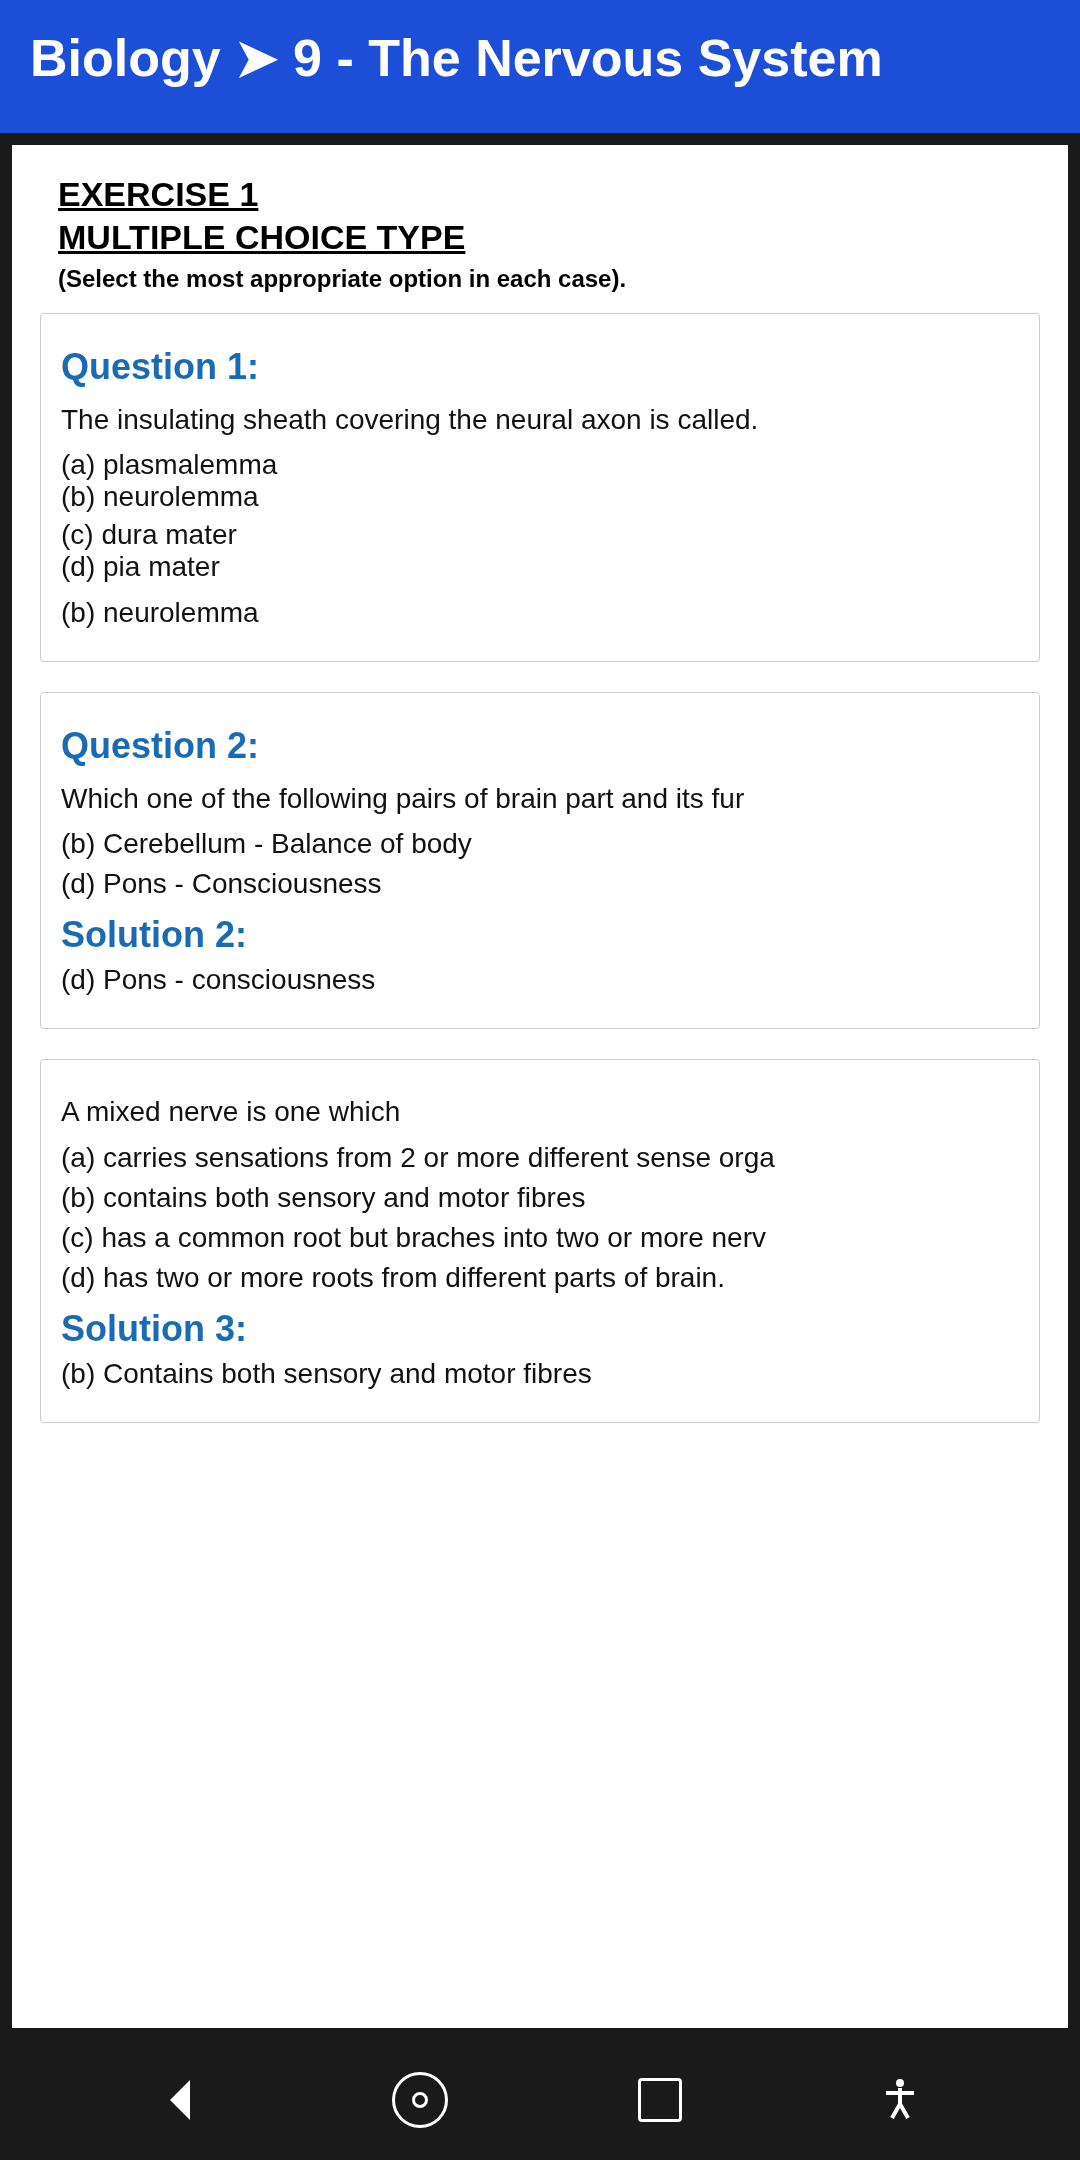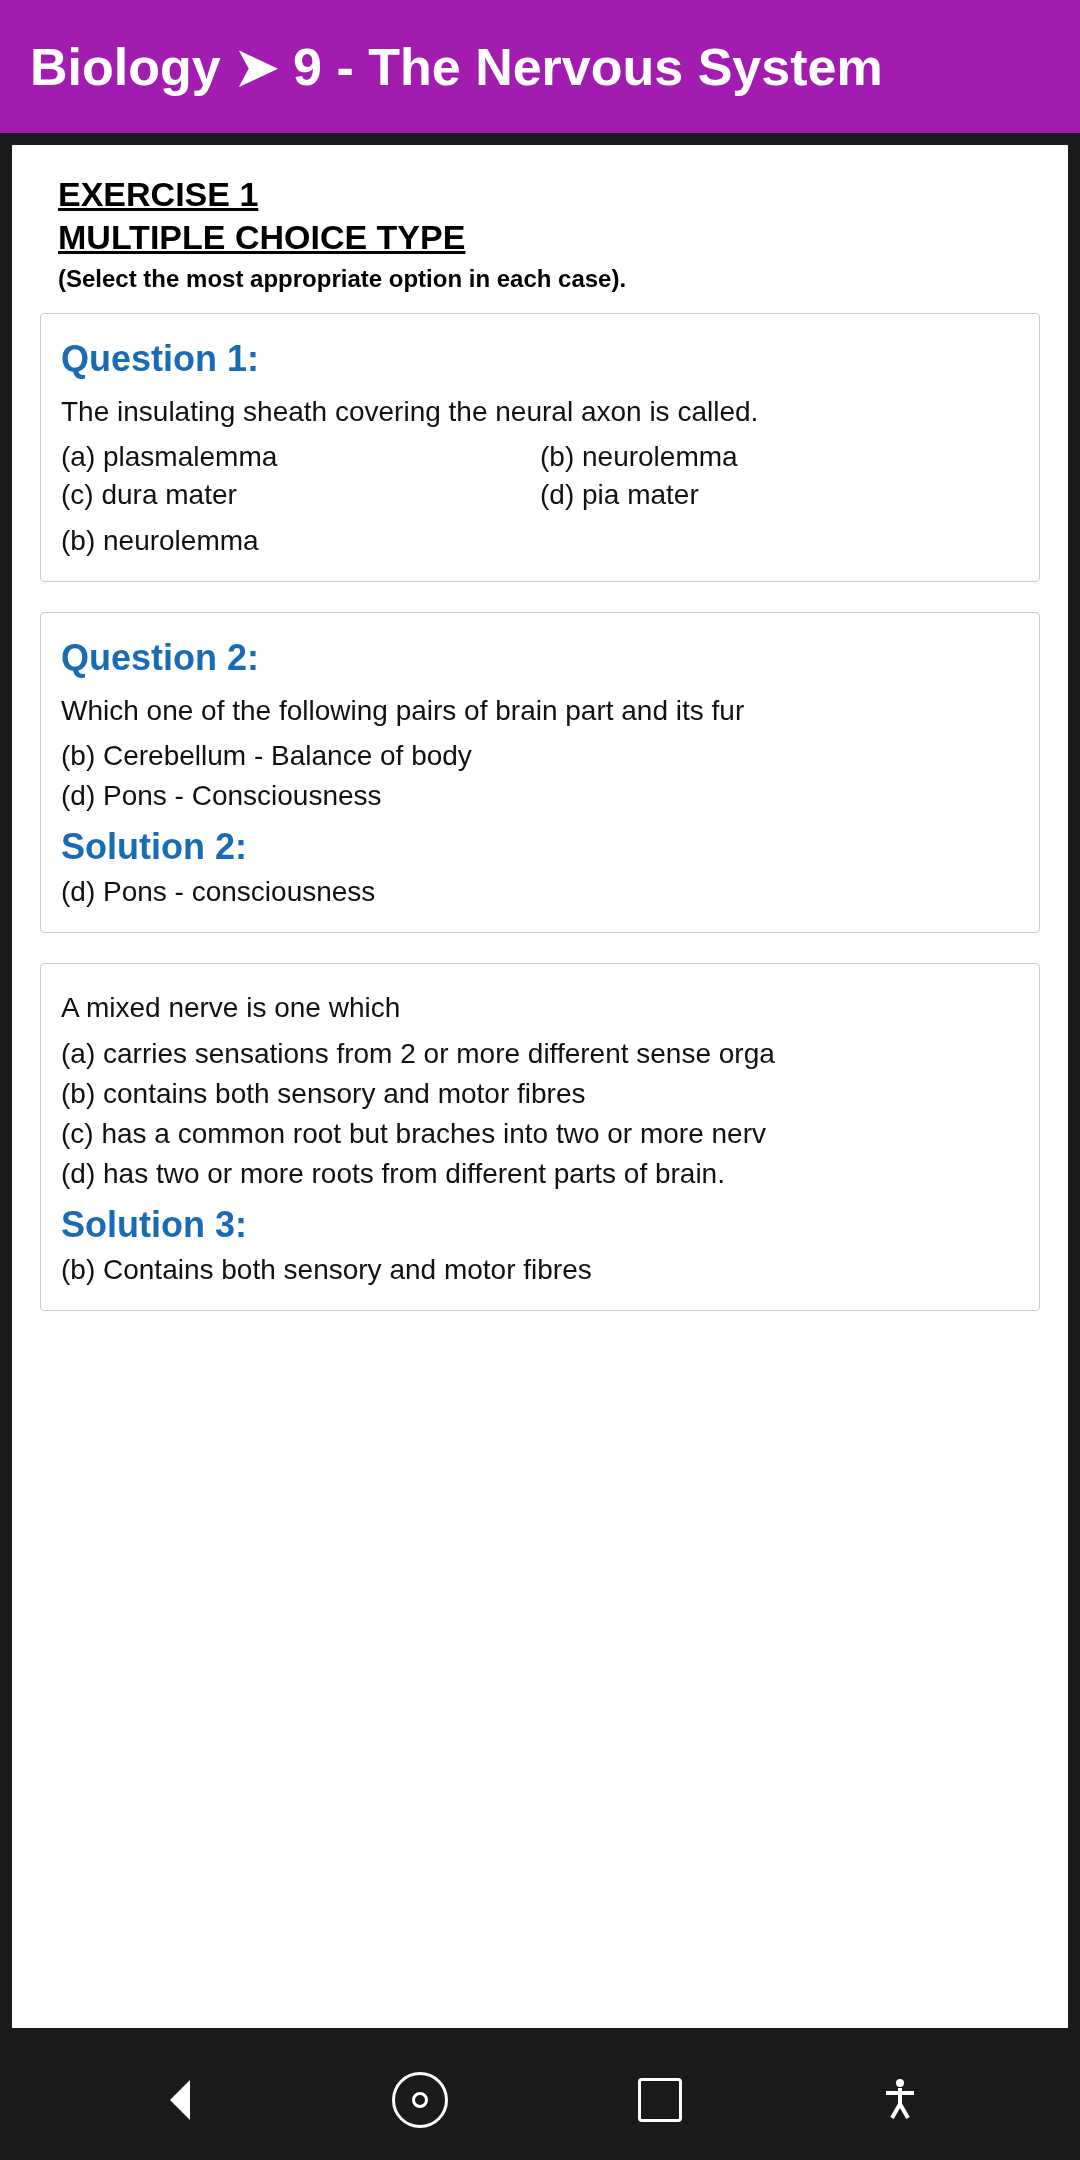--- a/index.html
+++ b/index.html
@@ -8,24 +8,23 @@
     body {
       width: 1080px;
       min-height: 2160px;
       background: #1a1a1a;
       font-family: Georgia, 'Times New Roman', serif;
       display: flex;
       flex-direction: column;
     }
 
     #header {
-      background: #a21caf;
+      background: #1d4ed8;
       padding: 28px 30px;
       display: flex;
-      align-items: center;
       min-height: 133px;
     }
 
     #header-title {
       color: #ffffff;
       font-size: 52px;
       font-weight: bold;
       font-family: Arial, sans-serif;
     }
 
@@ -60,21 +59,21 @@
     }
 
     .exercise-instruction {
       font-size: 24px;
       font-weight: bold;
       font-family: Arial, sans-serif;
     }
 
     .question-card {
       border: 1.5px solid #cccccc;
-      padding: 24px 20px;
+      padding: 32px 20px;
       margin-bottom: 30px;
       border-radius: 4px;
     }
 
     .question-label {
       color: #1a6bb5;
       font-size: 36px;
       font-weight: bold;
       font-family: Arial, sans-serif;
       margin-bottom: 12px;
@@ -91,20 +90,21 @@
     .options-list {
       font-size: 28px;
       font-family: Arial, sans-serif;
       color: #111;
       margin-bottom: 14px;
     }
 
     .option-row {
       display: flex;
       margin-bottom: 6px;
+      flex-direction: column;
     }
 
     .option-col {
       flex: 1;
     }
 
     .solution-label {
       color: #1a6bb5;
       font-size: 36px;
       font-weight: bold;

